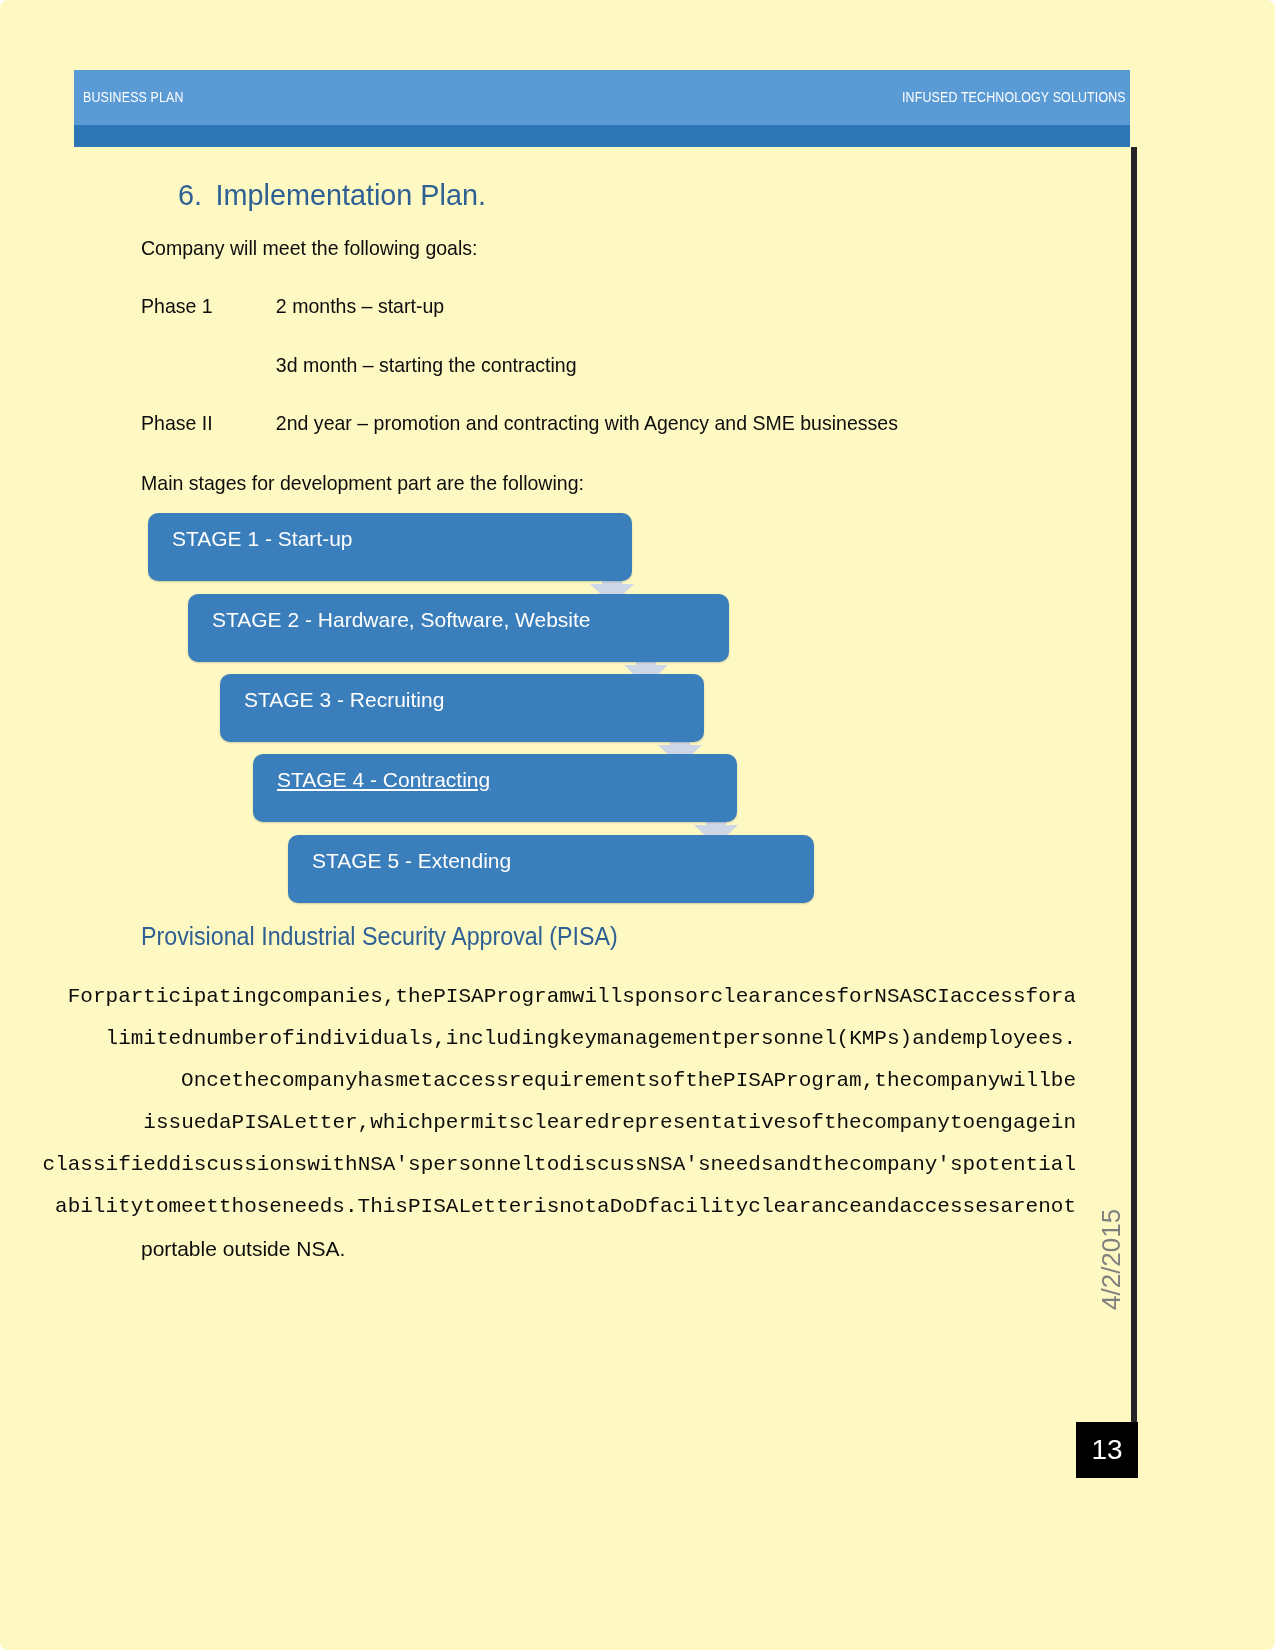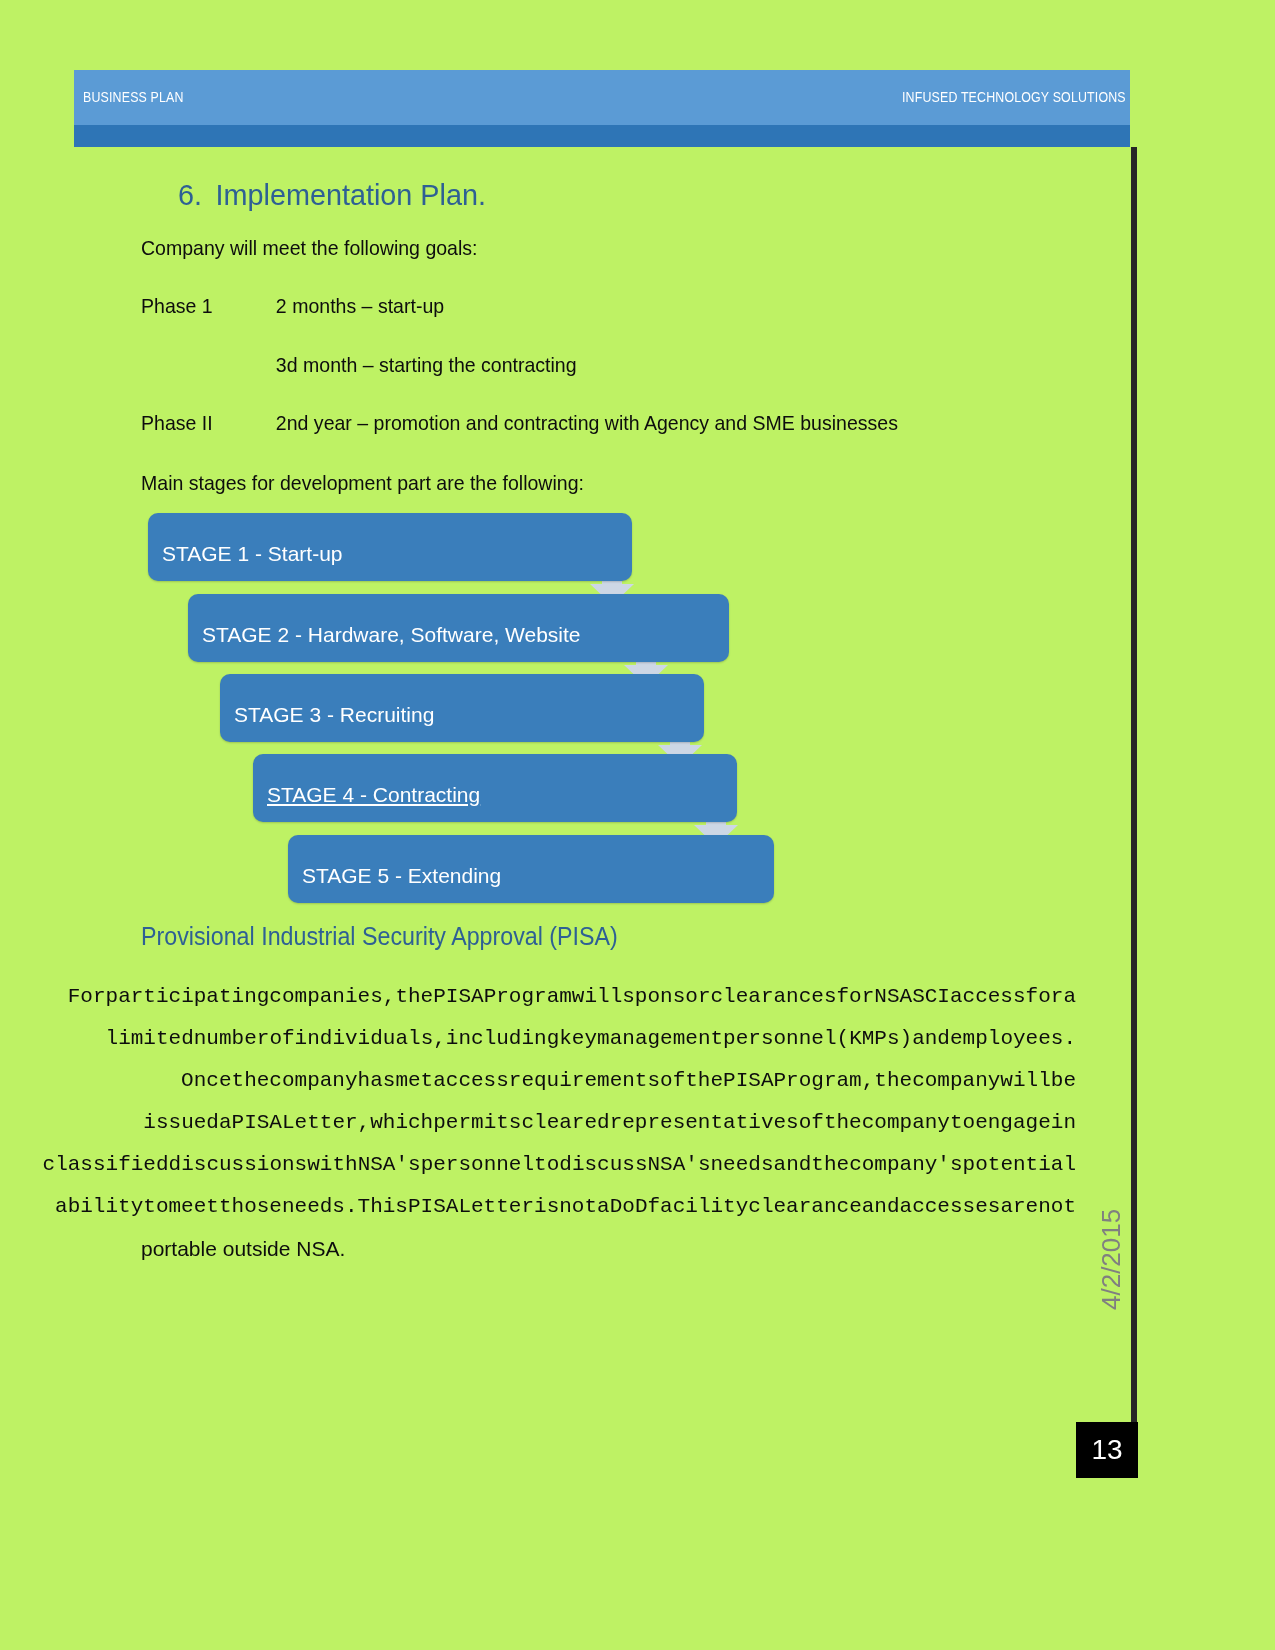--- a/index.html
+++ b/index.html
@@ -11,21 +11,22 @@
     width: 1275px;
     height: 1650px;
     position: relative;
     font-family: "Liberation Sans", sans-serif;
     overflow: hidden;
   }
 
   .page {
     position: absolute;
     inset: 0;
-    background: #bef264;
+    background: #fef9c3;
+    border-radius: 8px;
   }
 
   
   .header-band {
     position: absolute;
     left: 74px;
     top: 70px;
     width: 1056px;
     height: 55px;
     background: #5b9bd5;
@@ -123,37 +124,37 @@
     pointer-events: none;
   }
   .stage-box {
     position: absolute;
     background: #3a7ebb;
     border-radius: 10px;
     color: #ffffff;
     font-size: 21px;
     font-family: "Liberation Sans", sans-serif;
     box-sizing: border-box;
-    padding-left: 14px;
+    padding-left: 24px;
     display: flex;
-    align-items: center;
+    align-items: flex-start;
     height: 68px;
     box-shadow: 0 1px 2px rgba(0,0,0,0.18);
     pointer-events: auto;
   }
   .stage-box > span {
     display: block;
     padding-top: 14px;
     white-space: nowrap;
   }
   .stage-1 { left: 148px; top: 513px; width: 484px; }
   .stage-2 { left: 188px; top: 594px; width: 541px; }
   .stage-3 { left: 220px; top: 674px; width: 484px; }
   .stage-4 { left: 253px; top: 754px; width: 484px; text-decoration: underline; }
-  .stage-5 { left: 288px; top: 835px; width: 486px; }
+  .stage-5 { left: 288px; top: 835px; width: 526px; }
 
   .flow-arrow {
     position: absolute;
     width: 46px;
     height: 48px;
     pointer-events: none;
   }
   .arrow-1 { left: 589px; top: 558px; }
   .arrow-2 { left: 623px; top: 639px; }
   .arrow-3 { left: 657px; top: 719px; }

